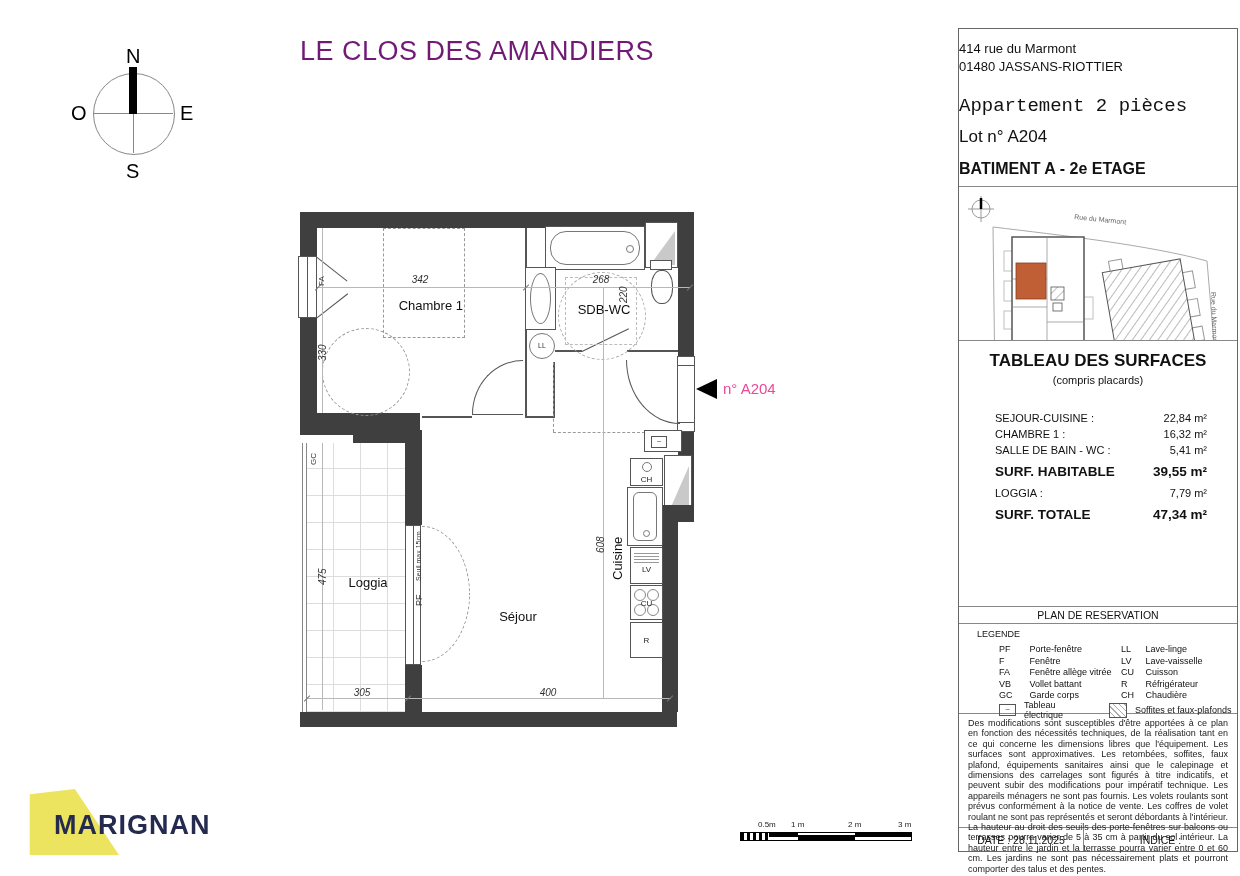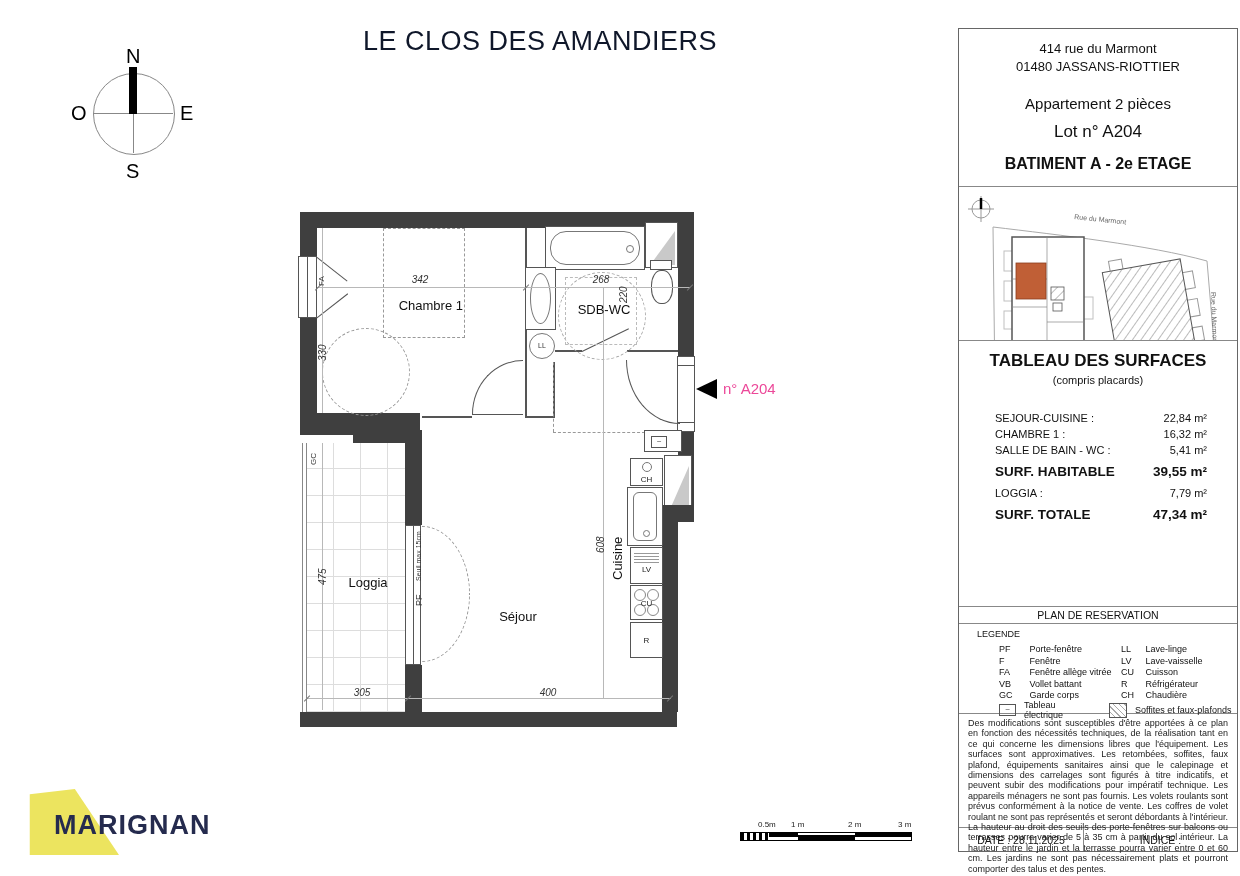--- a/index.html
+++ b/index.html
@@ -28,34 +28,34 @@
   .appl-label{position:absolute;width:100%;text-align:center;font-size:8px;color:#222;}
   
   #compass{position:absolute;left:70px;top:50px;width:130px;height:150px;}
   #compass .circle{position:absolute;left:23px;top:23px;width:80px;height:80px;
       border:1px solid #888;border-radius:50%;}
   #compass .hline{position:absolute;left:23px;top:63px;width:80px;height:1px;background:#888;}
   #compass .vline{position:absolute;left:63px;top:63px;width:1px;height:40px;background:#888;}
   #compass .needle{position:absolute;left:59px;top:17px;width:8px;height:47px;background:#000;}
   .cdir{position:absolute;font-size:20px;color:#000;}
   
-  #title{position:absolute;left:300px;top:26px;width:480px;text-align:center;
-      font-size:27px;color:#0f172a;letter-spacing:.5px;}
+  #title{position:absolute;left:300px;top:36px;width:480px;
+      font-size:27px;color:#701a75;letter-spacing:.5px;}
   
   #ent-arrow{position:absolute;left:696px;top:379px;width:0;height:0;
       border-top:10px solid transparent;border-bottom:10px solid transparent;
       border-right:21px solid #000;}
   #ent-label{position:absolute;left:723px;top:380px;font-size:15px;color:#ec4899;}
   
   #panel{position:absolute;left:958px;top:28px;width:280px;height:824px;
       border:1px solid #666;box-sizing:border-box;background:#fff;}
   .sec{position:absolute;left:0;width:100%;box-sizing:border-box;border-bottom:1px solid #888;}
-  #sec-info{top:0;height:158px;text-align:center;}
+  #sec-info{top:0;height:158px;text-align:left;}
   #sec-info .addr{font-size:13px;line-height:18px;}
-  #sec-info .apt{font-size:15px;}
+  #sec-info .apt{font-size:19px;font-family:Liberation Mono, monospace;}
   #sec-info .lot{font-size:17px;}
   #sec-info .bat{font-size:16px;font-weight:bold;}
   #sec-map{top:158px;height:154px;}
   #sec-surf{top:312px;height:266px;}
   #surf-title{margin-top:10px;text-align:center;font-size:17px;font-weight:bold;}
   #surf-sub{text-align:center;font-size:11px;margin-top:3px;}
   #surf-table{margin-top:26px;padding:0 30px 0 36px;}
   .srow{display:flex;justify-content:space-between;font-size:11px;margin-bottom:4px;}
   .srow.bold{font-size:13.5px;font-weight:bold;margin:8px 0;}
   #sec-resa{top:578px;height:17px;text-align:center;font-size:10.5px;padding-top:2px;}

